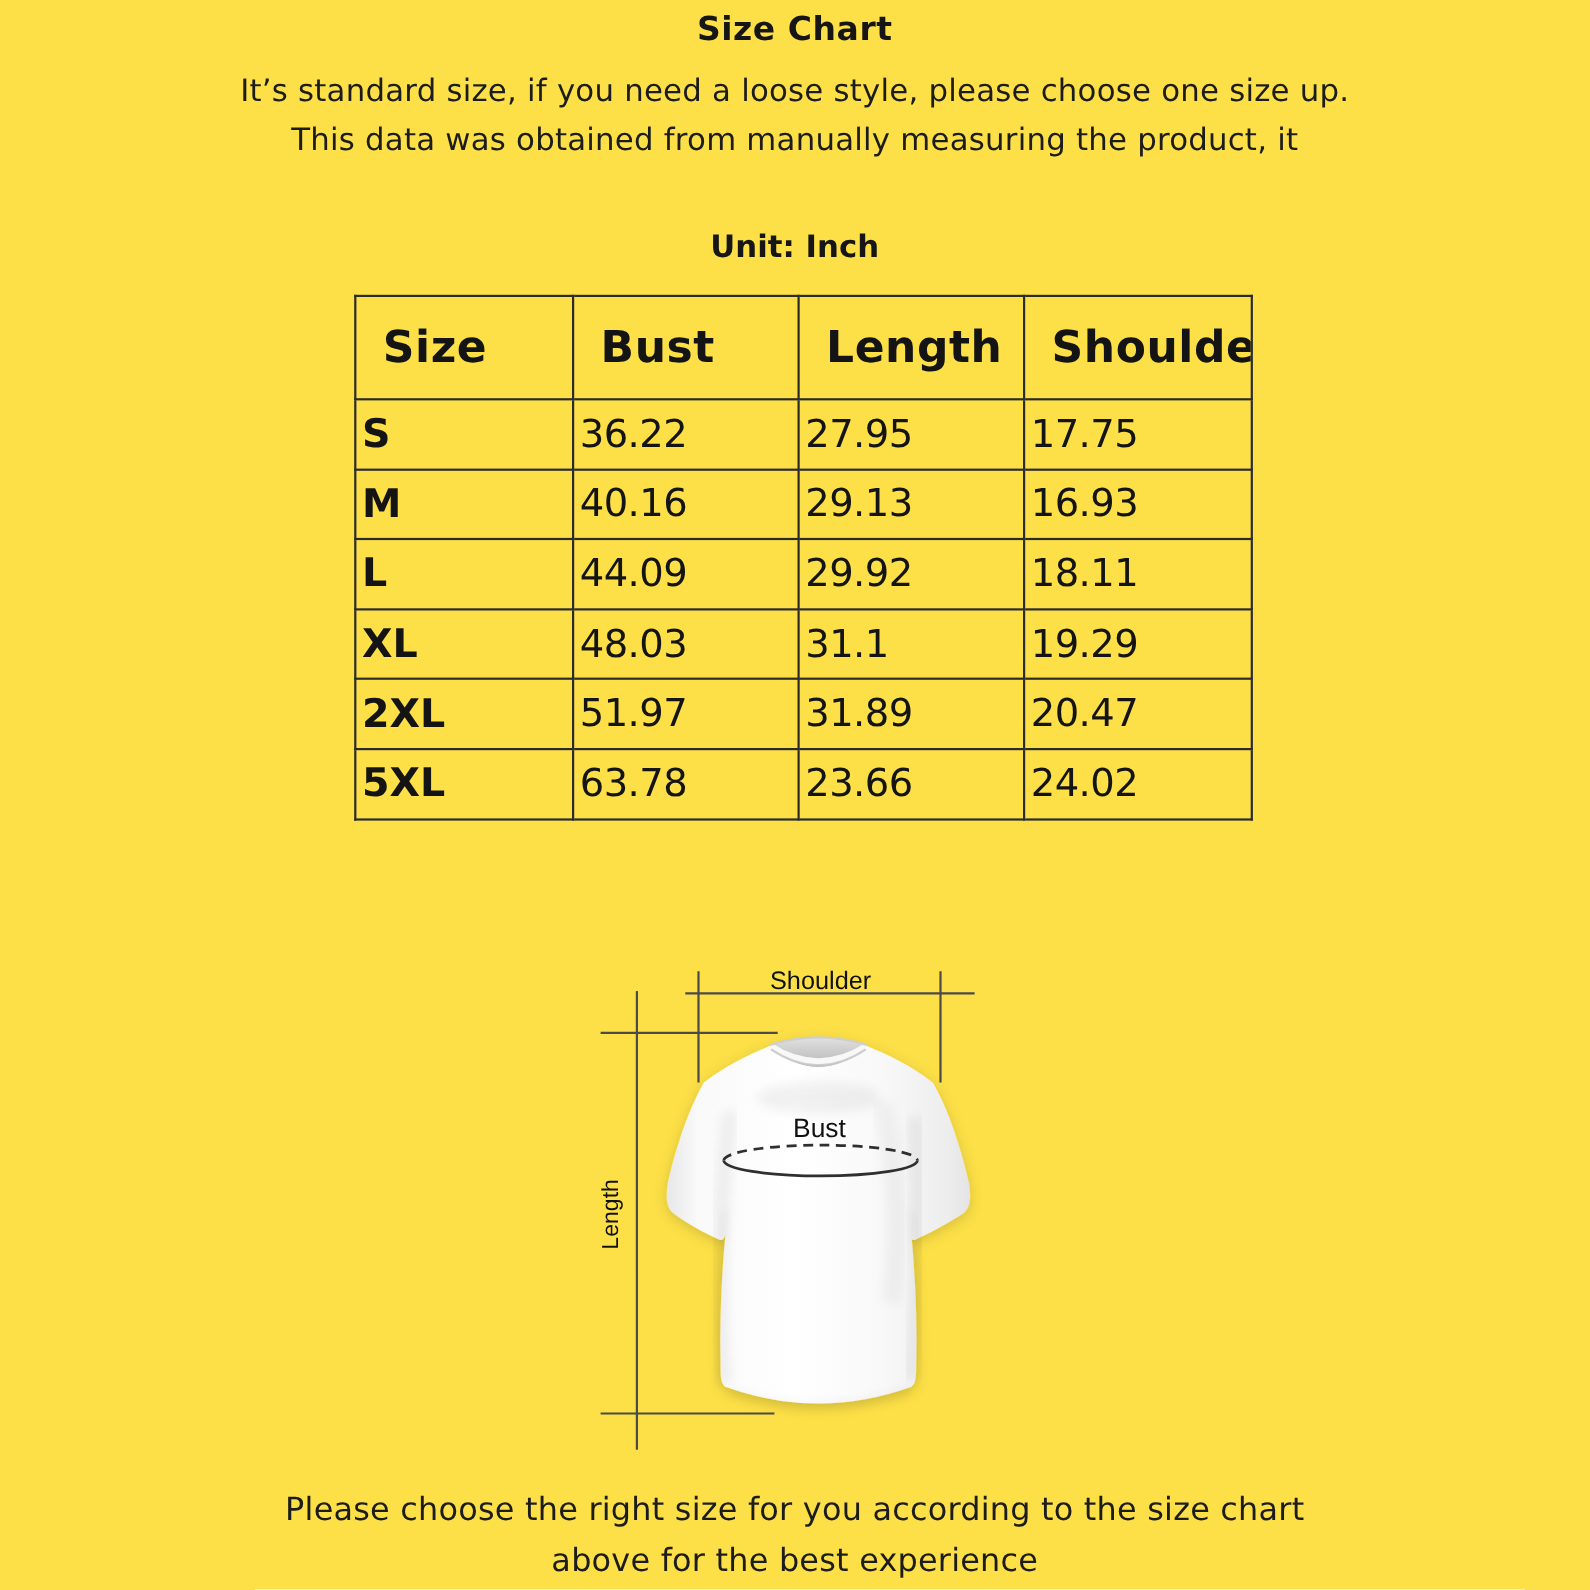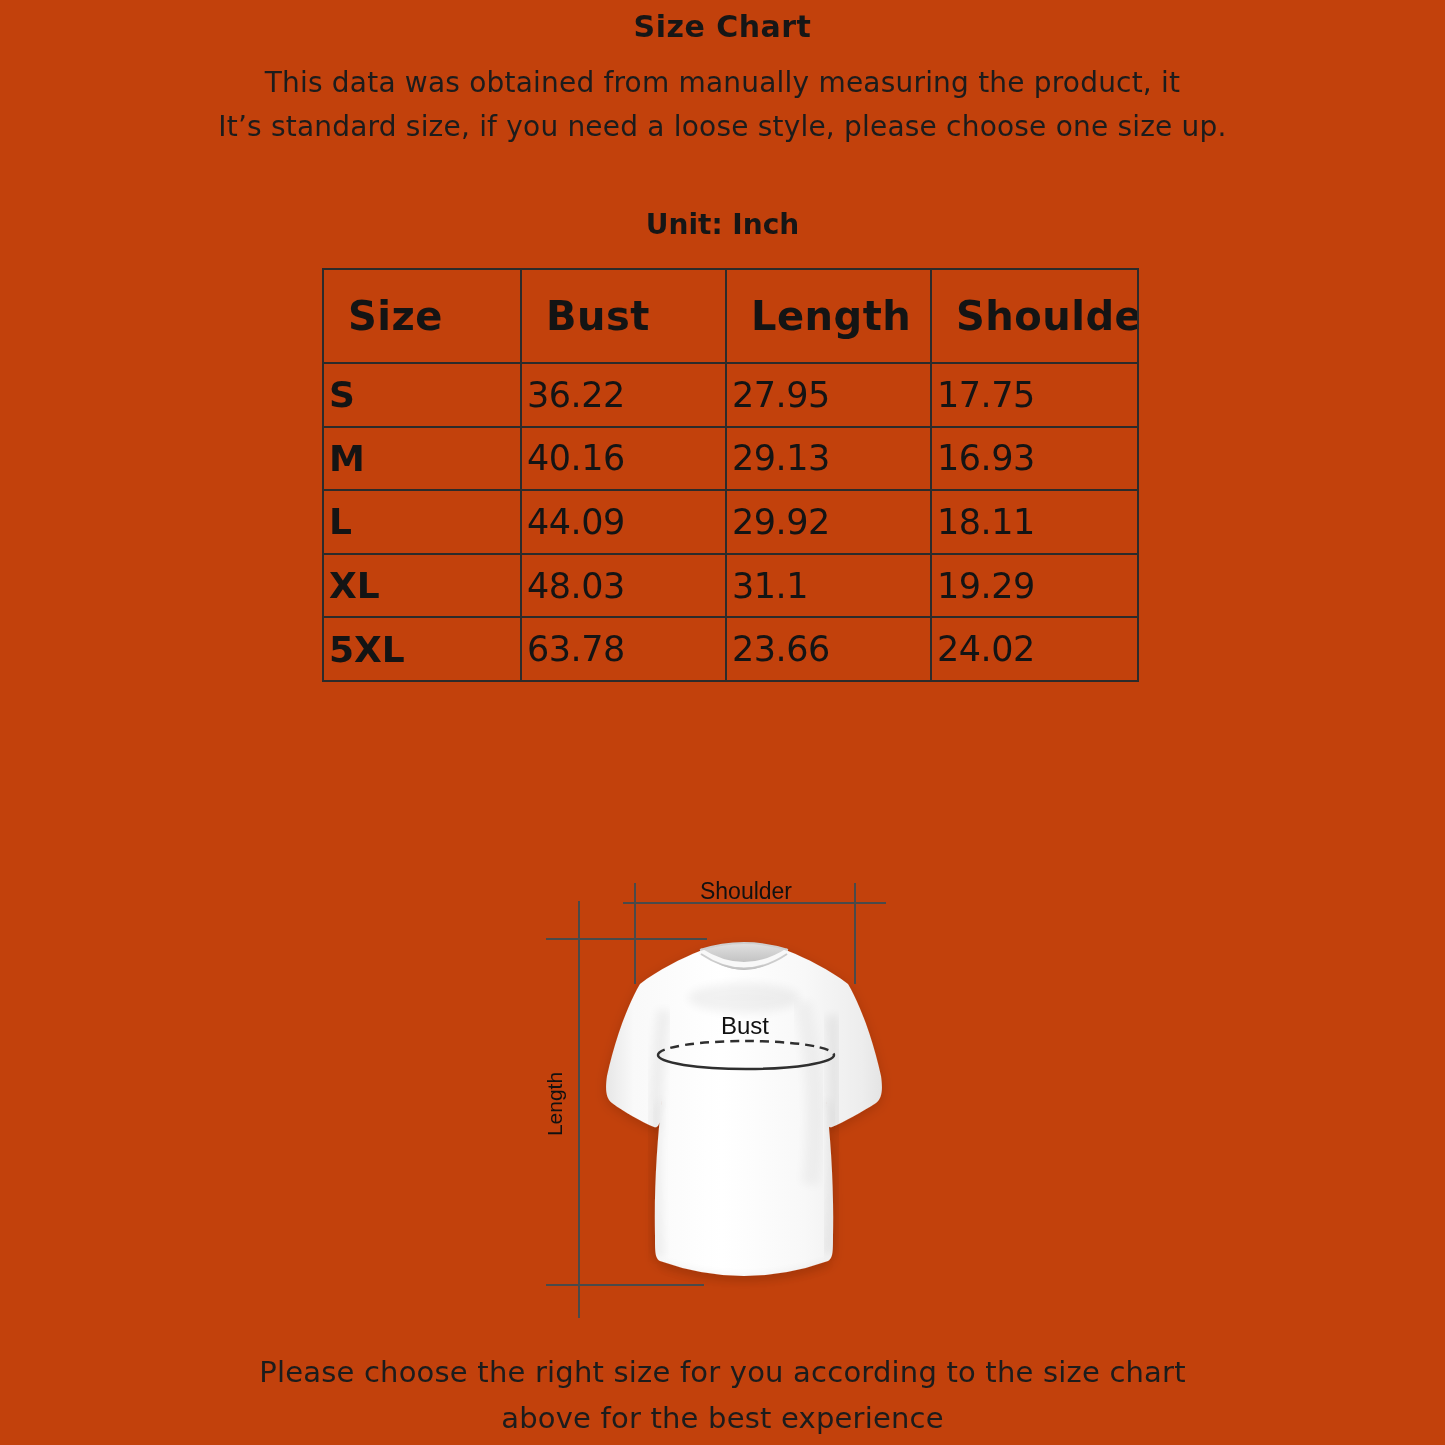--- a/index.html
+++ b/index.html
@@ -4,21 +4,21 @@
 <style>
   html, body {
     margin: 0;
     padding: 0;
     background: #ffffff;
   }
   #canvas {
     position: relative;
     width: 1445px;
     height: 1445px;
-    background: #c2410c;
+    background: #fde047;
     font-family: "DejaVu Sans", sans-serif;
     color: #1a1a1a;
     overflow: hidden;
   }
   .centered-block {
     position: absolute;
     left: 0;
     right: 0;
     text-align: center;
   }
@@ -102,22 +102,22 @@
   }
 </style>
 </head>
 <body>
 
 <div id="canvas">
 
   <div class="centered-block page-title">Size Chart</div>
 
   <div class="centered-block intro">
+    <div>It’s standard size, if you need a loose style, please choose one size up.</div>
     <div>This data was obtained from manually measuring the product, it</div>
-    <div>It’s standard size, if you need a loose style, please choose one size up.</div>
   </div>
 
   <div class="centered-block unit-label">Unit: Inch</div>
 
   <table class="size-chart">
     <colgroup>
       <col style="width:198px">
       <col style="width:205px">
       <col style="width:205px">
       <col style="width:207px">
@@ -147,20 +147,26 @@
           <td class="size-col">L</td>
           <td>44.09</td>
           <td>29.92</td>
           <td>18.11</td>
         </tr>
         <tr>
           <td class="size-col">XL</td>
           <td>48.03</td>
           <td>31.1</td>
           <td>19.29</td>
+        </tr>
+        <tr>
+          <td class="size-col">2XL</td>
+          <td>51.97</td>
+          <td>31.89</td>
+          <td>20.47</td>
         </tr>
         <tr>
           <td class="size-col">5XL</td>
           <td>63.78</td>
           <td>23.66</td>
           <td>24.02</td>
         </tr>
       </tbody>
   </table>
 

